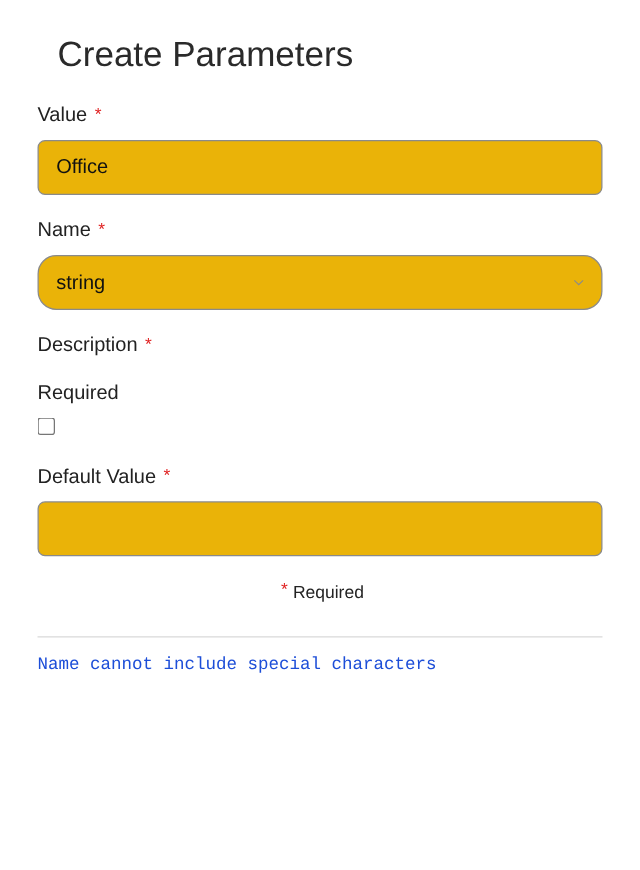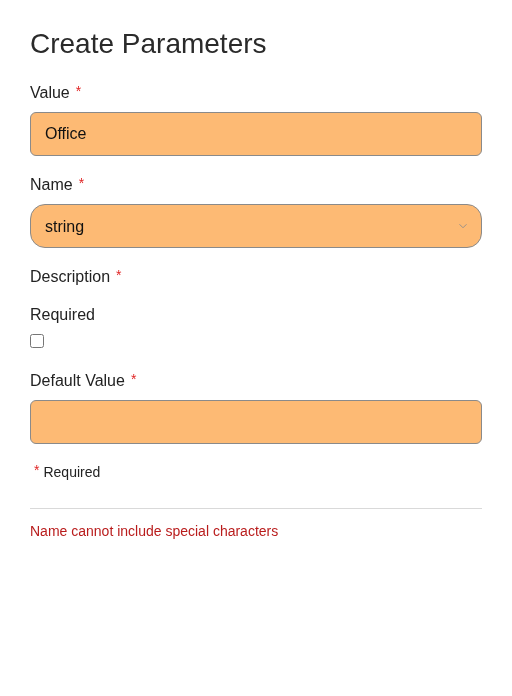--- a/index.html
+++ b/index.html
@@ -7,21 +7,21 @@
     margin: 0;
     padding: 28px 30px;
     width: 512px;
     font-family: -apple-system, BlinkMacSystemFont, "Segoe UI", Helvetica, Arial, sans-serif;
     color: #222;
     background: #fff;
   }
   h1.title {
     font-size: 28px;
     font-weight: 400;
-    margin: 0 0 24px 0;
+    margin: 0 0 24px 16px;
     color: #2a2a2a;
   }
   .field { margin-bottom: 20px; }
   .label {
     font-size: 16px;
     color: #222;
     margin-bottom: 10px;
     display: flex;
     align-items: center;
   }
@@ -33,21 +33,21 @@
     top: -2px;
   }
   .input, .select {
     width: 100%;
     height: 44px;
     border: 1px solid #8a8a8a;
     border-radius: 6px;
     padding: 0 14px;
     font-size: 16px;
     color: #111;
-    background: #fdba74;
+    background: #eab308;
     outline: none;
   }
   .select-wrap { position: relative; }
   .select {
     appearance: none;
     -webkit-appearance: none;
     padding-right: 36px;
     border-radius: 15px;
   }
   .chevron {
@@ -61,30 +61,32 @@
   .chevron svg { display: block; }
   .checkbox {
     width: 14px;
     height: 14px;
     margin: 0;
   }
   .legend {
     margin-top: 14px;
     font-size: 14px;
     color: #222;
+    text-align: center;
   }
   .legend .req-star { margin-right: 4px; margin-left: 4px; }
   hr.divider {
     border: none;
     border-top: 1px solid #d9d9d9;
     margin: 28px 0 14px 0;
   }
   .hint {
     font-size: 14px;
-    color: #b91c1c;
+    color: #1d4ed8;
+    font-family: Liberation Mono, monospace;
   }
 </style>
 </head>
 <body>
 
 <h1 class="title">Create Parameters</h1>
 
 <div class="field">
   <div class="label">
     <span>Value</span>

